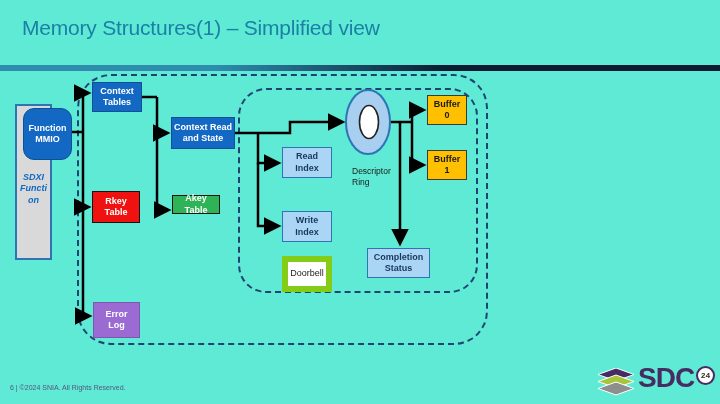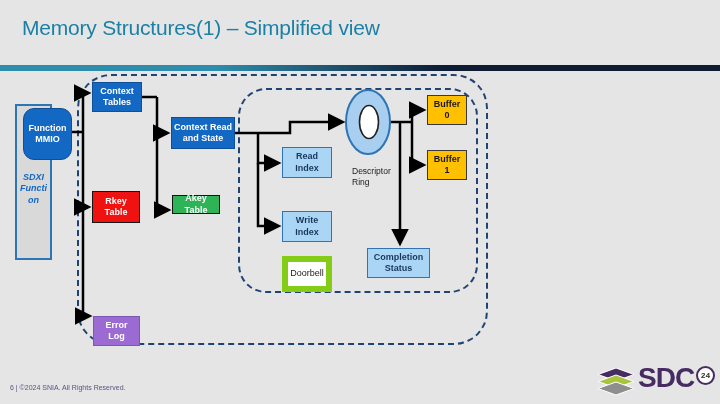--- a/index.html
+++ b/index.html
@@ -1,16 +1,16 @@
 <!DOCTYPE html>
 <html style="--title: #1B80A6; --barL: #2E8CAD; --barR: #0D1B33; --dash: #1F4473; --blue: #1368C4; --lblue: #ABD5F5; --red: #F01111; --green: #2EB357; --purple: #9B6BD3; --orange: #FFC000; --grayb: #D9D9D9; --logoP: #472B63;"><head>
 <meta charset="utf-8">
 <style>
   html,body{margin:0;padding:0;background:#fff;}
-  .slide{position:relative;width:720px;height:404px;background:#e5e5e5;overflow:hidden;
+  .slide{position:relative;width:720px;height:404px;background:#5eead4;overflow:hidden;
          font-family:"Liberation Sans",sans-serif;}
   .title{position:absolute;left:22px;top:16px;margin:0;font-size:21px;font-weight:500;
          letter-spacing:-0.2px;color:var(--title,#1B80A6);}
   .bar{position:absolute;left:0;top:65px;width:720px;height:6px;
        background:linear-gradient(to right,var(--barL,#2E8CAD) 0%,var(--barL,#2E8CAD) 30%,var(--barR,#0D1B33) 62%,var(--barR,#0D1B33) 100%);}
   .dash{position:absolute;border:2.5px dashed var(--dash,#1F4473);box-sizing:border-box;background:transparent;}
   .outer-dash{left:77px;top:74px;width:411px;height:271px;border-radius:34px;}
   .inner-dash{left:238px;top:88px;width:240px;height:205px;border-radius:28px;}
   .connectors{position:absolute;left:0;top:0;pointer-events:none;}
   .bx{position:absolute;display:flex;align-items:center;justify-content:center;text-align:center;
@@ -19,21 +19,21 @@
   .b-mmio{left:23px;top:108px;width:49px;height:52px;z-index:3;border-radius:11px;}
   .b-sdxi{left:15px;top:104px;width:37px;height:156px;background:var(--grayb,#D9D9D9);
           border:2px solid #2E75B6;color:var(--blue,#1368C4);z-index:2;
           align-items:flex-start;padding-top:66px;font-style:italic;}
   .b-ctx-tables{left:92px;top:82px;width:50px;height:30px;}
   .b-ctx-ctrl{left:171px;top:117px;width:64px;height:32px;z-index:3;}
   .b-rkey{left:92px;top:191px;width:48px;height:32px;background:var(--red,#F01111);
           border:1.5px solid #151515;color:#fff;}
   .b-akey{left:172px;top:195px;width:48px;height:19px;background:var(--green,#2EB357);
           border:1.5px solid #151515;color:#fff;}
-  .b-error{left:93px;top:316px;width:47px;height:30px;background:var(--purple,#9B6BD3);
+  .b-error{left:93px;top:302px;width:47px;height:36px;background:var(--purple,#9B6BD3);
            border:1.5px solid #7A58B0;color:#fff;}
   .bx.lblue{background:var(--lblue,#ABD5F5);border:1px solid #2E75B6;color:#17375E;font-weight:600;}
   .b-read{left:282px;top:147px;width:50px;height:31px;}
   .b-write{left:282px;top:211px;width:50px;height:31px;}
   .b-doorbell{left:282px;top:256px;width:50px;height:36px;background:#fff;
               border:6px solid #84cc16;color:#222;font-weight:normal;}
   .b-completion{left:367px;top:248px;width:63px;height:30px;}
   .bx.orange{background:var(--orange,#FFC000);border:1.5px solid #3a3a3a;color:#1a1a1a;font-weight:600;}
   .b-buf0{left:427px;top:95px;width:40px;height:30px;}
   .b-buf1{left:427px;top:150px;width:40px;height:30px;}

